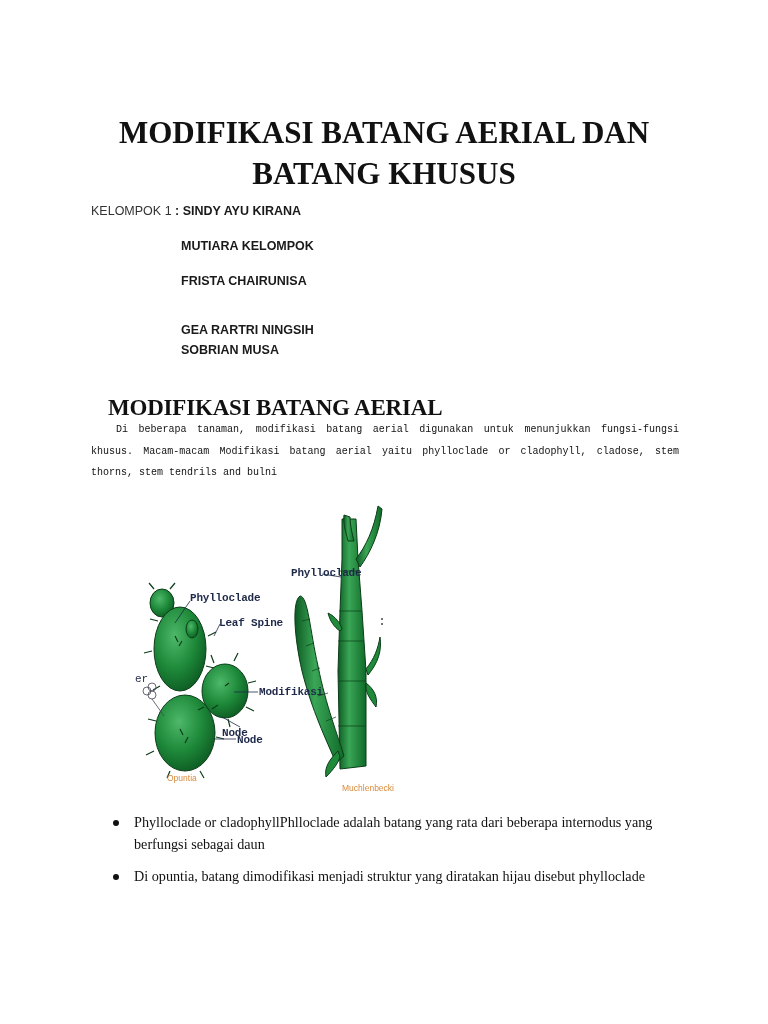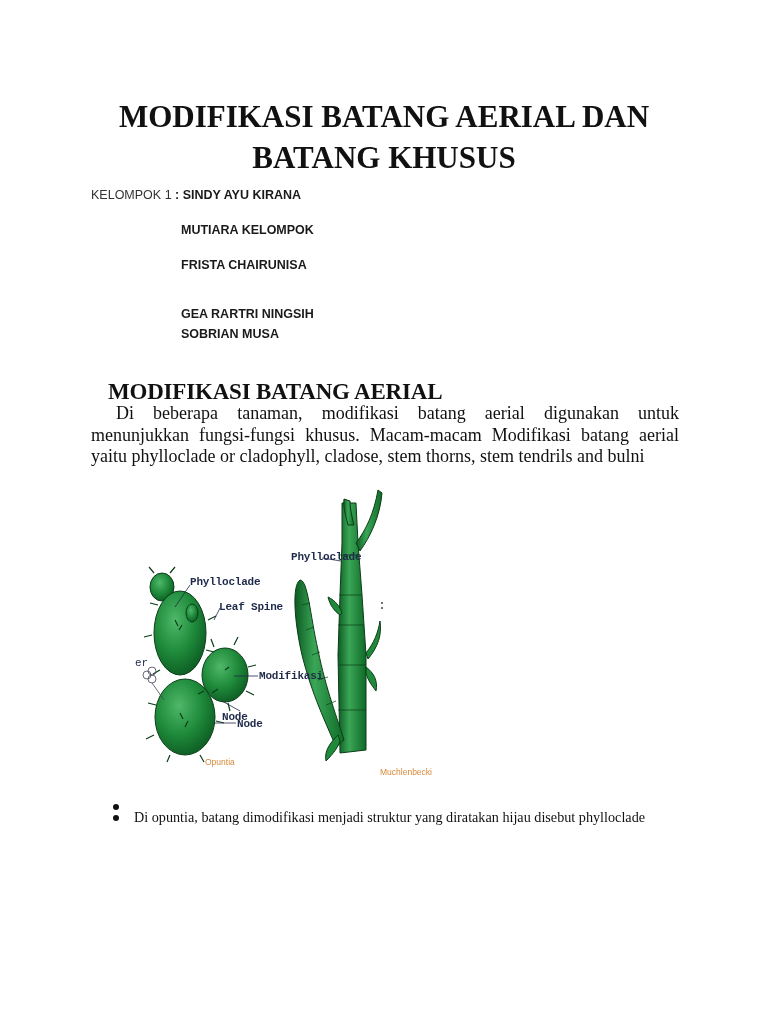--- a/index.html
+++ b/index.html
@@ -1,17 +1,17 @@
 <!DOCTYPE html>
 <html><head>
   <meta charset="utf-8">
   <style>
     html, body { margin: 0; padding: 0; background: #ffffff; }
     body { width: 768px; height: 1024px; position: relative; overflow: hidden; color: #000; }
-    .page { position: absolute; left: 0; top: 0; width: 768px; height: 737px; background: #fff; }
+    .page { position: absolute; left: 0; top: 16px; width: 768px; height: 737px; background: #fff; }
 
     .doc-title {
       position: absolute; left: 60px; width: 648px; top: 96px;
       text-align: center;
       font-family: "Liberation Serif", "DejaVu Serif", serif;
       font-weight: bold; font-size: 31px; line-height: 41px; color: #111;
       margin: 0;
     }
 
     .group-block { position: absolute; left: 91px; top: 188px; width: 400px;
@@ -23,30 +23,30 @@
     .member-indented { position: absolute; left: 90px; font-weight: bold; color: #1a1a1a; white-space: nowrap; }
 
     .section-heading {
       position: absolute; left: 91px; top: 362px; margin: 17px;
       font-family: Liberation Serif, serif;
       font-weight: bold; font-size: 23px; color: #111; letter-spacing: -0.2px;
     }
 
     .para {
       position: absolute; left: 91px; top: 403px; width: 588px; margin: 0;
-      font-family: Liberation Serif, serif;
-      font-size: 18px; line-height: 21.5px; color: #111;
+      font-family: Liberation Mono, monospace;
+      font-size: 10px; line-height: 21.5px; color: #111;
       text-indent: 25px; text-align: justify;
     }
 
     .figure { position: absolute; left: 130px; top: 485px; width: 280px; height: 300px; }
     .fig-label { position: absolute; font-family: Liberation Mono, monospace;
       font-size: 11px; color: #1f2a4a; font-weight: bold; white-space: nowrap; letter-spacing: -0.2px; }
     .fig-caption { position: absolute; font-family: "Liberation Sans", "DejaVu Sans", sans-serif;
-      font-size: 8.5px; color: #d98a3a; white-space: nowrap; margin-left: 38px; }
+      font-size: 8.5px; color: #d98a3a; white-space: nowrap; }
 
     .bullets { position: absolute; left: 110px; top: 796px; width: 580px; margin: 0; padding: 0; list-style: none;
       font-family: "Liberation Serif", "DejaVu Serif", serif; font-size: 14.2px; line-height: 21.5px; color: #111; }
     .bullet-item { position: relative; padding-left: 24px; margin-bottom: 11px; }
     .bullet-dot { position: absolute; left: 3px; top: 8px; width: 6px; height: 6px; border-radius: 50%; background: #111; }
   </style>
 </head>
 <body>
 
 <div class="page">
@@ -150,20 +150,21 @@
     <span class="fig-label" style="left:5px; top:172px; font-weight:normal;">er</span>
     <span class="fig-caption" style="left:37px; top:272px;">Opuntia</span>
 
     <span class="fig-label" style="left:161px; top:66px;">Phylloclade</span>
     <span class="fig-caption" style="left:200px; top:282px;padding-left:12px;">Muchlenbecki</span>
   </div>
 
   <ul class="bullets">
     <li class="bullet-item">
       <span class="bullet-dot"></span>
+      <span>Phylloclade or cladophyllPhlloclade adalah batang yang rata dari beberapa internodus yang berfungsi sebagai daun</span>
     </li>
     <li class="bullet-item">
       <span class="bullet-dot"></span>
       <span>Di opuntia, batang dimodifikasi menjadi struktur yang diratakan hijau disebut phylloclade</span>
     </li>
   </ul>
 
 </div>
 
 </body></html>

